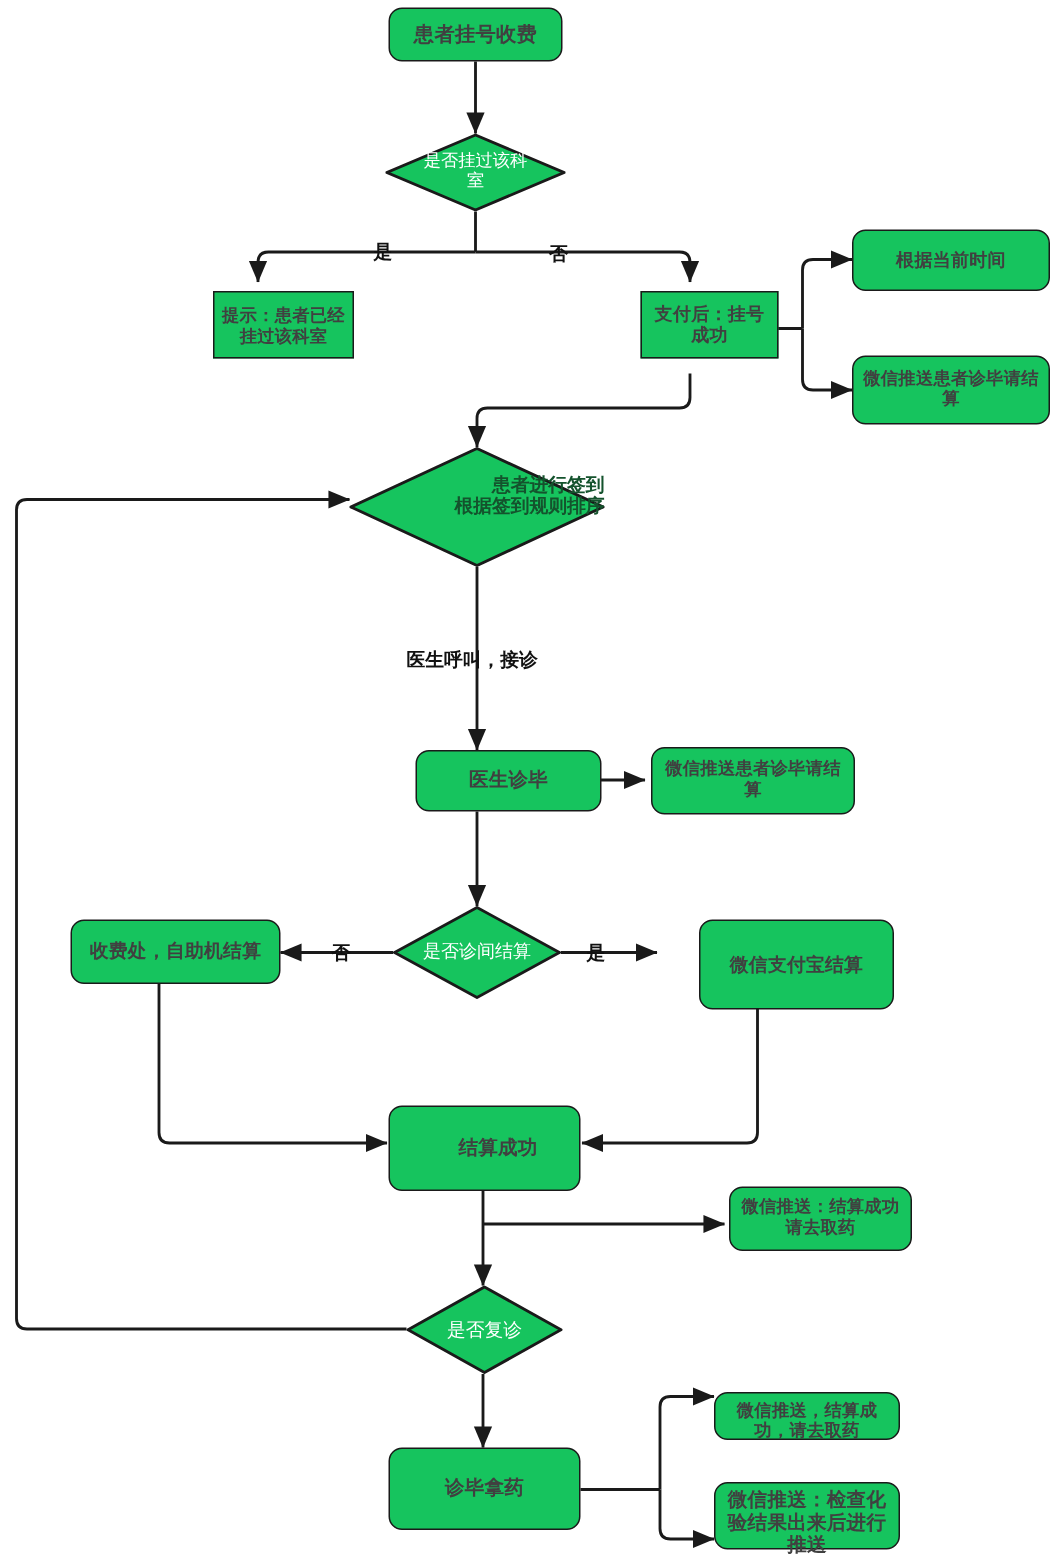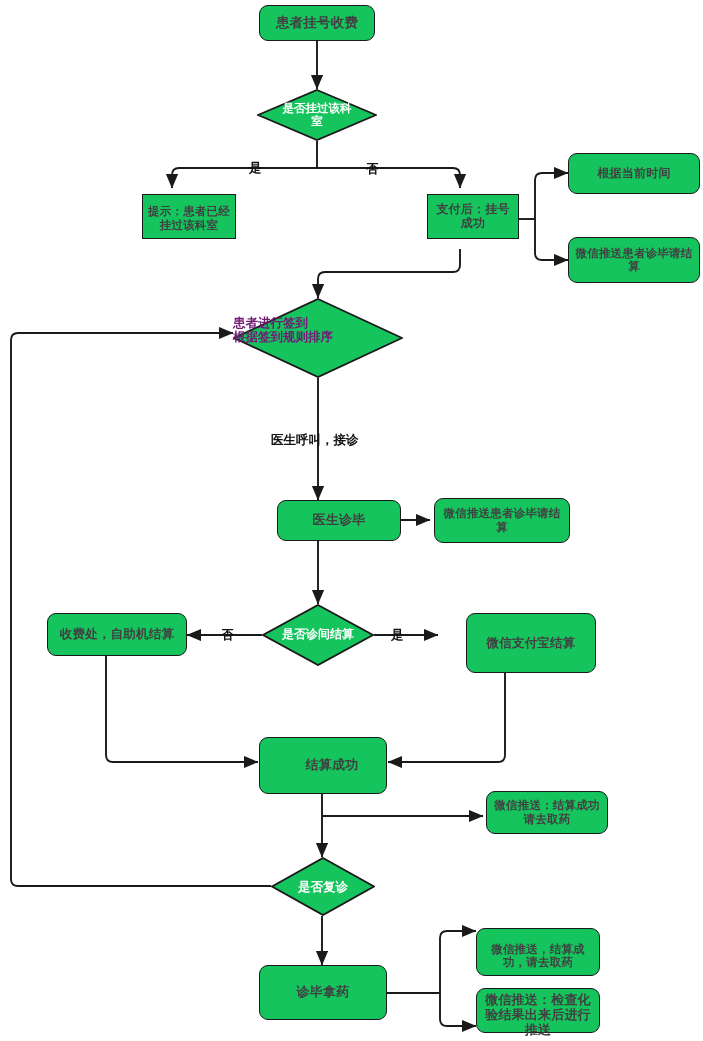--- a/index.html
+++ b/index.html
@@ -55,42 +55,42 @@
     left: 0; top: 0;
     width: 100%;
     height: 100%;
   }
   .diamond-label {
     position: absolute;
     left: 0;
     width: 100%;
     text-align: center;
     color: #ffffff;
-    font-weight: bold;
+    font-weight: normal;
     line-height: 1.15;
     top: 50%;
     transform: translateY(-50%);
     pointer-events: none;
   }
   .edge-label {
     position: absolute;
     color: #111111;
     font-weight: bold;
     background: transparent;
     z-index: 3;
     white-space: nowrap;
   }
   .overflow-text {
     position: absolute;
     box-sizing: border-box;
     display: flex;
-    align-items: flex-start;
+    align-items: flex-end;
     justify-content: center;
     text-align: center;
-    color: #701a75;
+    color: #14532d;
     font-weight: bold;
     line-height: 1.15;
     z-index: 3;
     pointer-events: none;
   }
 </style>
 </head>
 <body>
 
 <div id="canvas">
@@ -216,21 +216,21 @@
 
   <div class="diamond-wrap" style="left:271px; top:857px; width:104px; height:59px;">
     <svg class="diamond-shape" viewBox="0 0 104 59" preserveAspectRatio="none">
       <polygon points="52,1 103,29.5 52,58 1,29.5" fill="#16c45e" stroke="#1a1a1a" stroke-width="1.9"></polygon>
     </svg>
     <div class="diamond-label" style="font-size:12.5px;">是否复诊</div>
   </div>
 
   <div class="node proc" style="left:259px; top:965px; width:128px; height:55px; font-size:13px;">诊毕拿药</div>
 
-  <div class="node proc" style="left:476px; top:928px; width:124px; height:48px; font-size:11.5px; overflow:visible;align-items:center;">
+  <div class="node proc" style="left:476px; top:928px; width:124px; height:32px; font-size:11.5px; overflow:visible;align-items:center;">
     <span style="display:inline-block; width:114px; word-break:break-all; position:relative; top:4px;">微信推送，结算成功，请去取药</span>
   </div>
 
   <div class="node proc" style="left:476px; top:988px; width:124px; height:45px; font-size:13px; overflow:visible;">
     <span style="display:inline-block; width:118px; word-break:break-all; position:relative; top:5px;">微信推送：检查化验结果出来后进行推送</span>
   </div>
 
 </div>
 
 </body></html>

